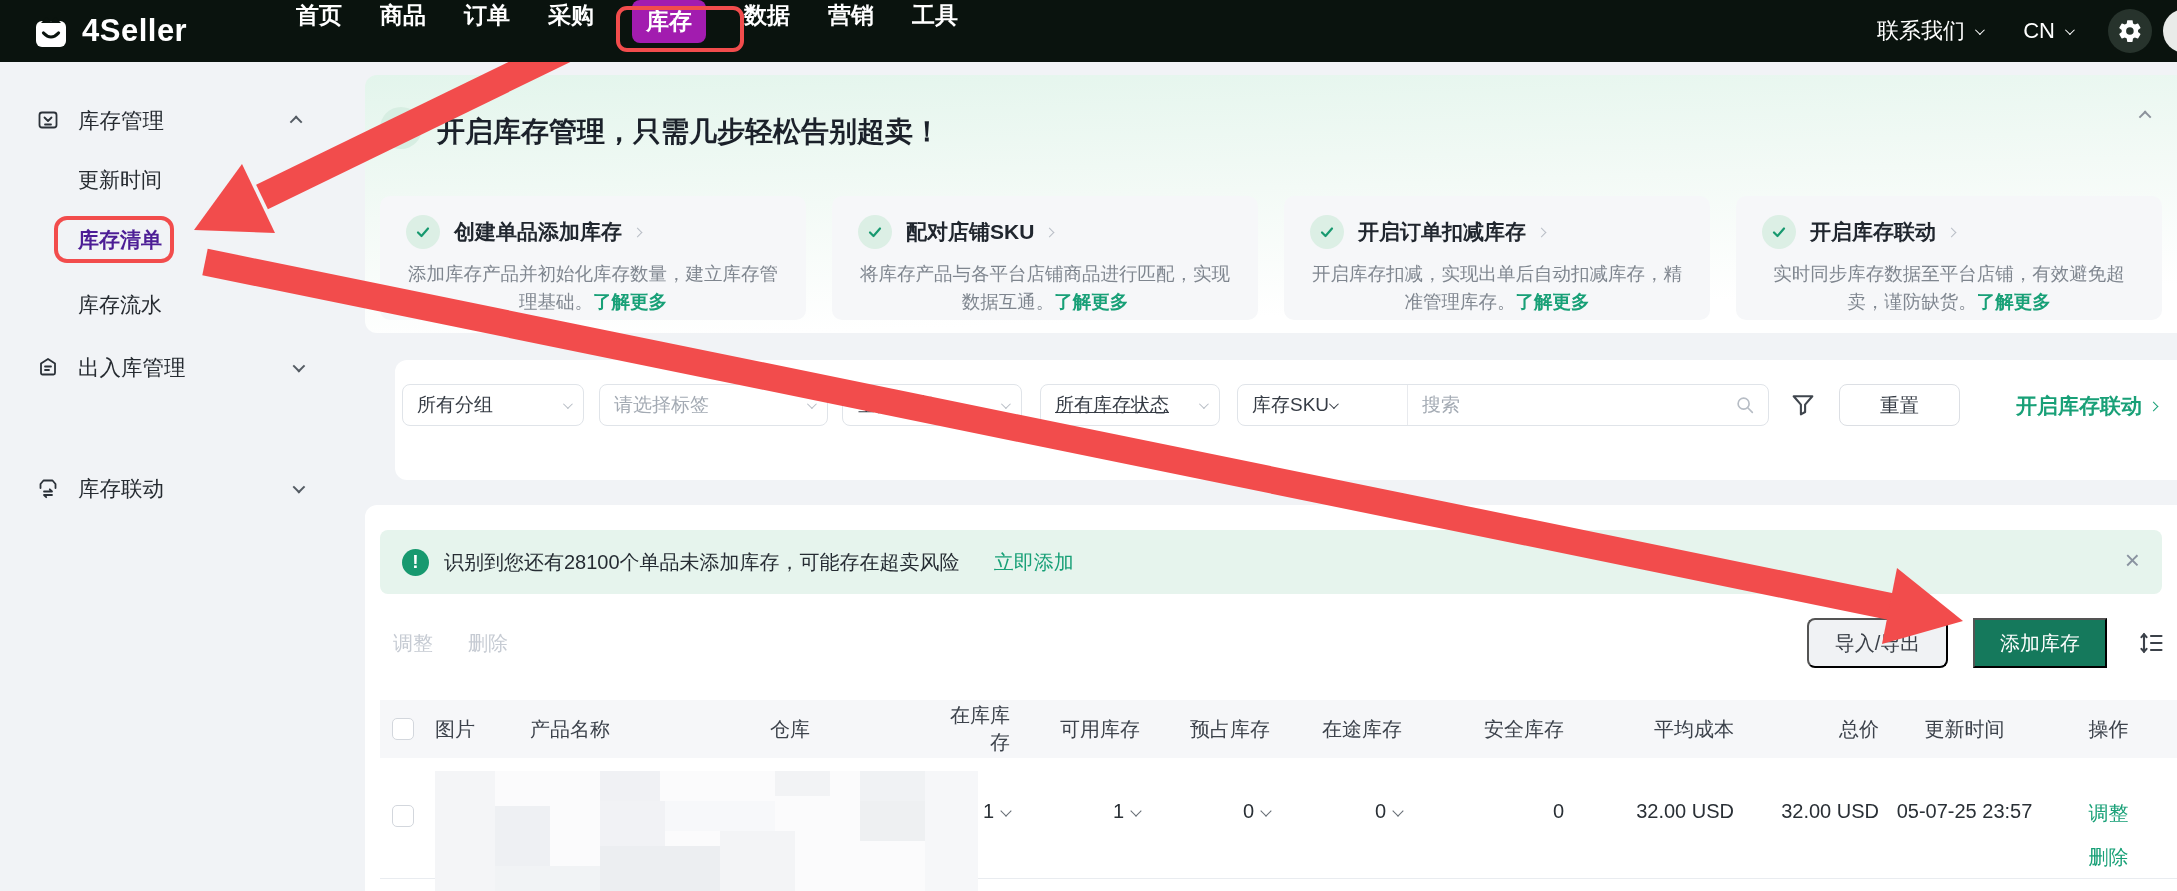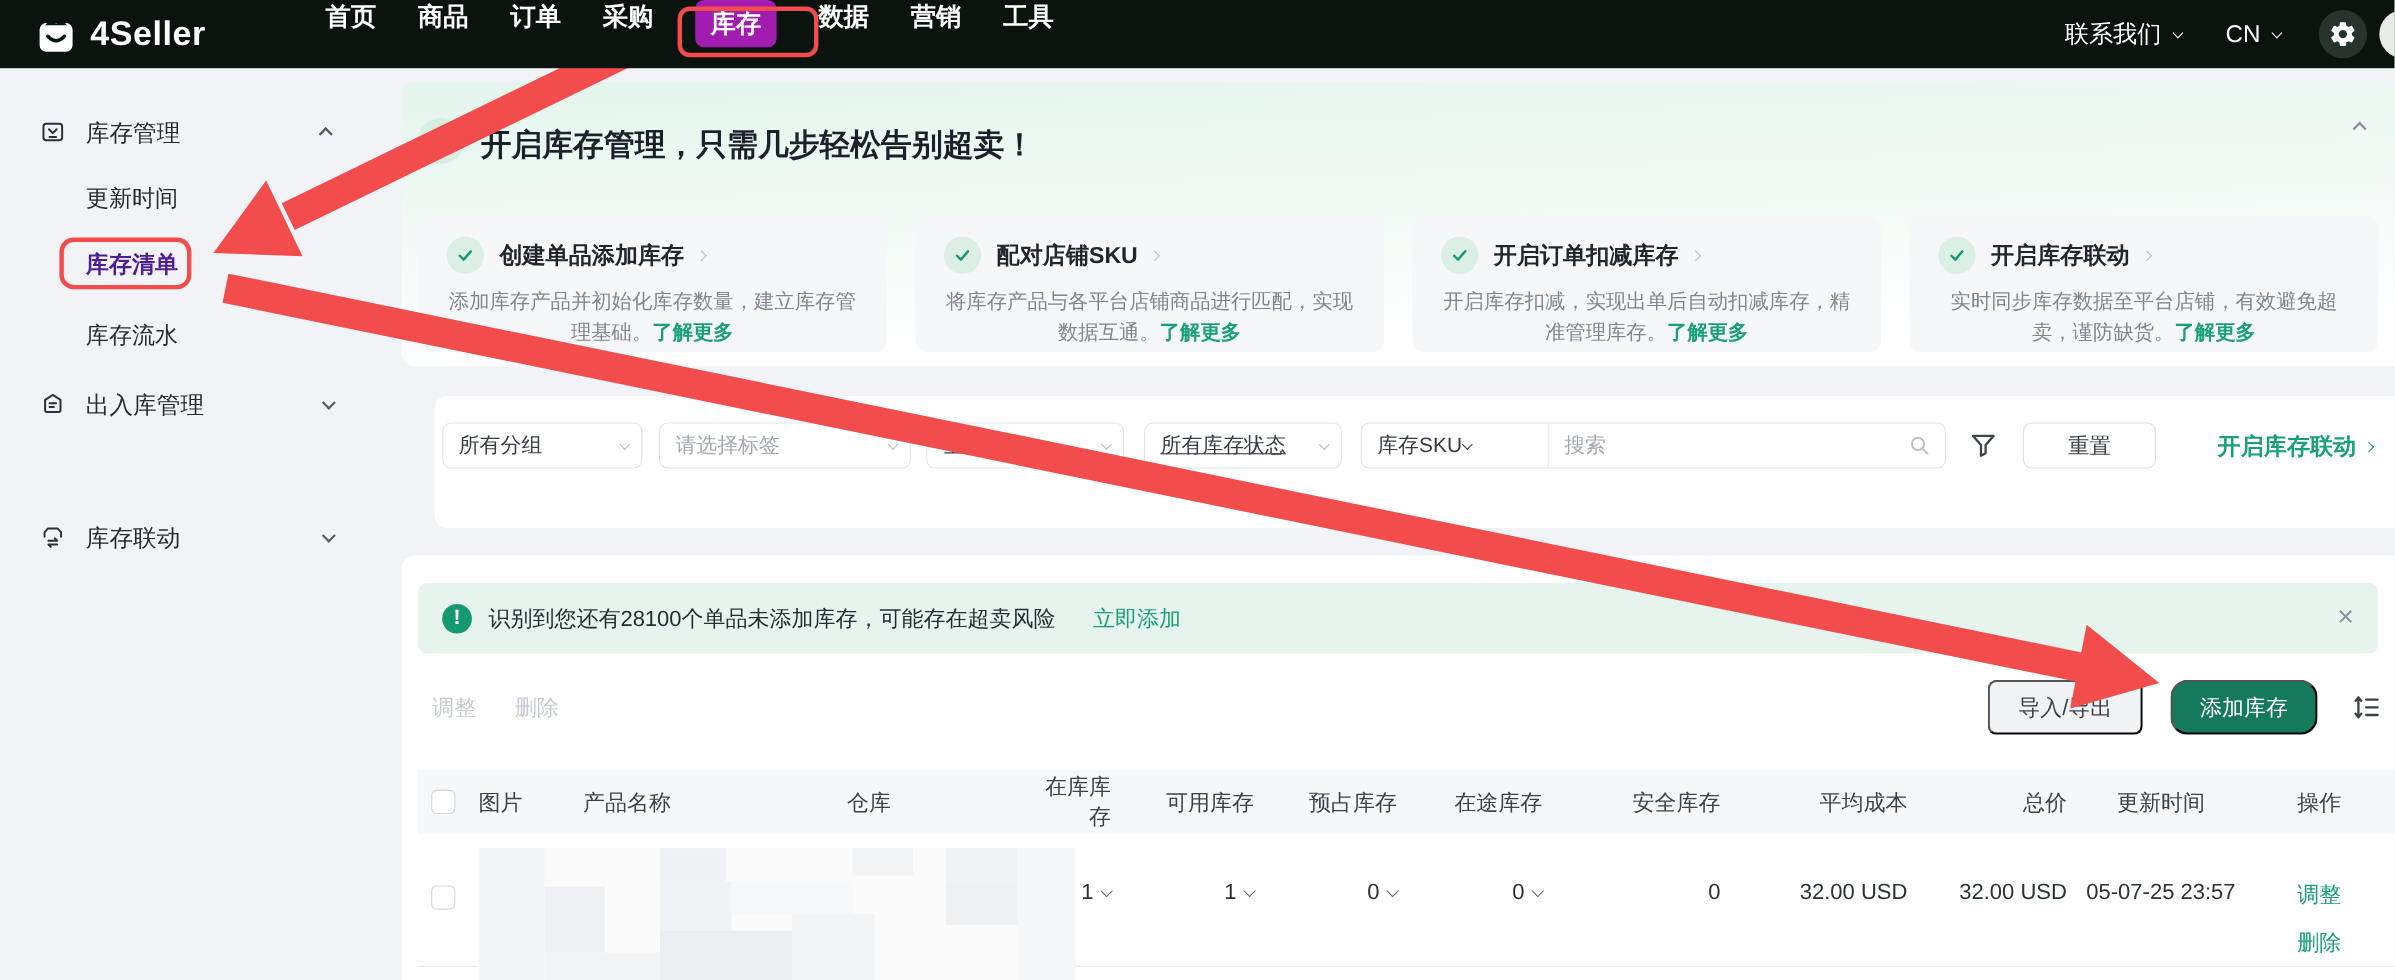--- a/index.html
+++ b/index.html
@@ -67,21 +67,21 @@
   .alertbar{position:absolute;left:15px;right:15px;top:25px;height:64px;background:#e6f4ed;border-radius:8px;display:flex;align-items:center;padding:0 22px;}
   .alert-icon{width:27px;height:27px;border-radius:50%;background:#17996f;color:#fff;font-size:19px;font-weight:700;display:flex;align-items:center;justify-content:center;flex:none;}
   .alert-text{margin-left:15px;font-size:20px;color:#262c33;}
   .alert-action{margin-left:34px;font-size:20px;color:#18a077;font-weight:500;cursor:pointer;}
   .alert-close{position:absolute;right:22px;top:17px;font-size:26px;color:#8a93a0;line-height:1;cursor:pointer;}
   .toolbar{position:absolute;left:0;right:0;top:113px;height:52px;}
   .tb-disabled{position:absolute;top:12px;font-size:20px;color:#c6cbd3;cursor:not-allowed;}
   .tb-adjust{left:28px;}
   .tb-delete{left:103px;}
   .btn-gray{position:absolute;left:1442px;top:0;width:141px;height:50px;background:#f0f2f4;border-radius:8px;font-size:20px;color:#3b4149;display:flex;align-items:center;justify-content:center;cursor:pointer;}
-  .btn-green{position:absolute;left:1608px;top:0;width:134px;height:50px;background:#15795c;border-radius:16px;font-size:20px;color:#fff;display:flex;align-items:center;justify-content:center;cursor:pointer;}
+  .btn-green{position:absolute;left:1608px;top:0;width:134px;height:50px;background:#15795c;border-radius:0;font-size:20px;color:#fff;display:flex;align-items:center;justify-content:center;cursor:pointer;}
   .cols-icon{position:absolute;left:1772px;top:11px;cursor:pointer;color:#3b4149;}
   
   .thead{position:absolute;left:15px;right:0;top:195px;height:58px;background:#f6f7f9;display:flex;align-items:center;}
   .trow{position:absolute;left:15px;right:0;top:253px;height:125px;display:flex;align-items:flex-start;}
   .row-border{position:absolute;left:15px;right:0;top:373px;height:1px;background:#e9ecf0;}
   .col{flex:none;font-size:20px;}
   .thead .col{color:#3c424b;font-weight:500;}
   .c0{width:45px;display:flex;justify-content:center;}
   .c1{width:95px;padding-left:10px;}
   .c2{width:240px;padding-left:10px;}

